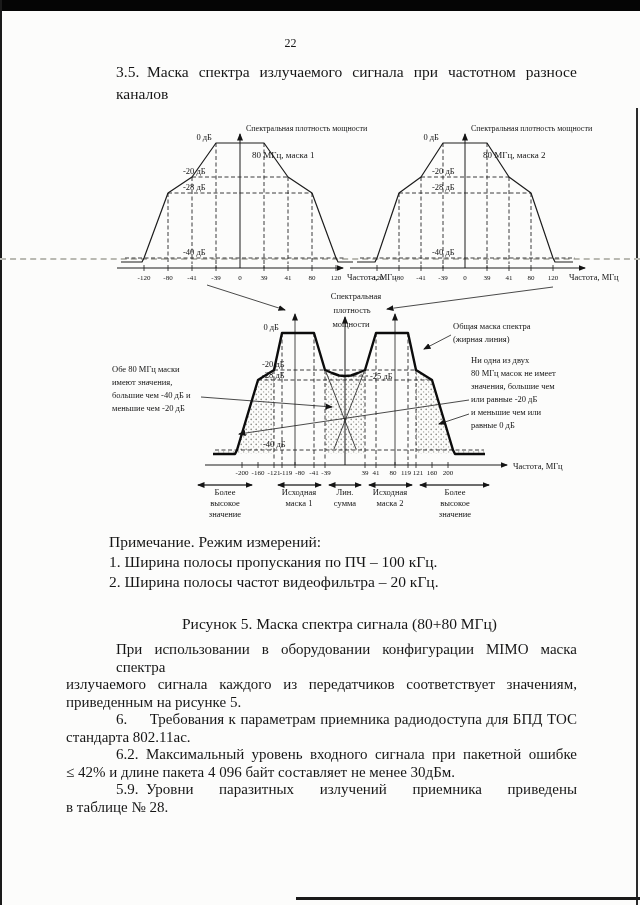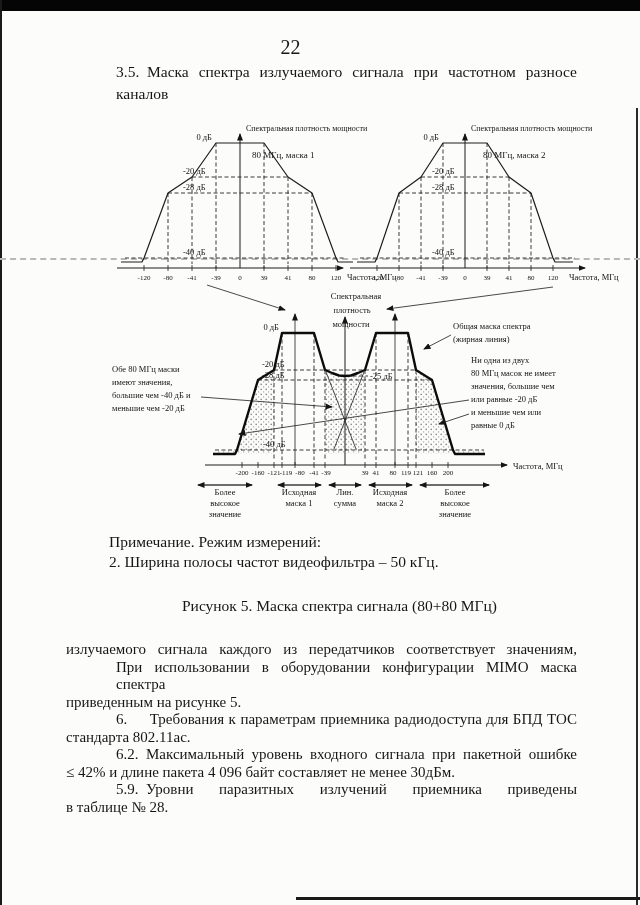--- a/index.html
+++ b/index.html
@@ -3,25 +3,25 @@
 <meta charset="utf-8">
 <style>
   html,body{margin:0;padding:0;background:#888;}
   #page{position:relative;width:640px;height:905px;background:#fcfcfb;overflow:hidden;
         font-family:"Liberation Serif",serif;color:#161616;}
   .bar-top{position:absolute;left:0;top:0;width:640px;height:11px;background:#050505;}
   .edge-left{position:absolute;left:0;top:0;width:2px;height:905px;background:#1a1a1a;}
   .edge-right{position:absolute;left:636px;top:108px;width:2px;height:797px;background:#2a2a2a;}
   .bar-bottom{position:absolute;left:296px;top:897px;width:344px;height:3px;background:#1a1a1a;}
   .scan-line{position:absolute;left:0;top:258px;width:640px;height:0;border-top:2px dashed #b9b9b2;}
-  .pageno{position:absolute;left:0;top:36px;width:581px;text-align:center;font-size:20px;}
+  .pageno{position:absolute;left:0;top:36px;width:581px;text-align:center;font-size:12px;}
   .para{position:absolute;left:66px;width:511px;font-size:15px;}
   .p35{top:61px;line-height:22px;font-size:15.5px;}
   .note{position:absolute;left:109px;top:532px;width:460px;font-size:15.5px;line-height:20px;}
-  .caption{position:absolute;left:66px;top:597px;width:511px;font-size:15.5px;text-align:center;padding-left:36px;box-sizing:border-box;}
+  .caption{position:absolute;left:66px;top:615px;width:511px;font-size:15.5px;text-align:center;padding-left:36px;box-sizing:border-box;}
   .bodytext{top:641px;line-height:17.5px;}
   .ln{width:100%;}
   .j{text-align:justify;text-align-last:justify;}
   .l{text-align-last:left;}
   .ind{padding-left:50px;box-sizing:border-box;}
   svg{position:absolute;font-family:"Liberation Serif",serif;}
   #figtop{left:95px;top:118px;}
   #figbottom{left:85px;top:283px;}
   text{fill:#141414;}
   .t7{font-size:7px;}
@@ -296,28 +296,29 @@
       <text x="305" y="212">Исходная</text>
       <text x="305" y="223">маска 2</text>
       <text x="370" y="212">Более</text>
       <text x="370" y="223">высокое</text>
       <text x="370" y="234">значение</text>
     </g>
   </svg>
 
   <div class="note">
     <div class="ln">Примечание. Режим измерений:</div>
-    <div class="ln">2. Ширина полосы частот видеофильтра – 50 кГц.</div>
+    <div class="ln">1. Ширина полосы пропускания по ПЧ – 100 кГц.</div>
+    <div class="ln">2. Ширина полосы частот видеофильтра – 20 кГц.</div>
   </div>
 
   <div class="caption">Рисунок 5. Маска спектра сигнала (80+80 МГц)</div>
 
   <div class="para bodytext">
+    <div class="ln j ind">При использовании в оборудовании конфигурации MIMO маска спектра</div>
     <div class="ln j">излучаемого сигнала каждого из передатчиков соответствует значениям,</div>
-    <div class="ln j ind">При использовании в оборудовании конфигурации MIMO маска спектра</div>
     <div class="ln l">приведенным на рисунке 5.</div>
     <div class="ln j ind">6.  Требования к параметрам приемника радиодоступа для БПД ТОС</div>
     <div class="ln l">стандарта 802.11ac.</div>
     <div class="ln j ind">6.2. Максимальный уровень входного сигнала при пакетной ошибке</div>
     <div class="ln l">≤ 42% и длине пакета 4 096 байт составляет не менее 30дБм.</div>
     <div class="ln j ind">5.9. Уровни паразитных излучений приемника приведены</div>
     <div class="ln l">в таблице № 28.</div>
   </div>
 </div>
 

